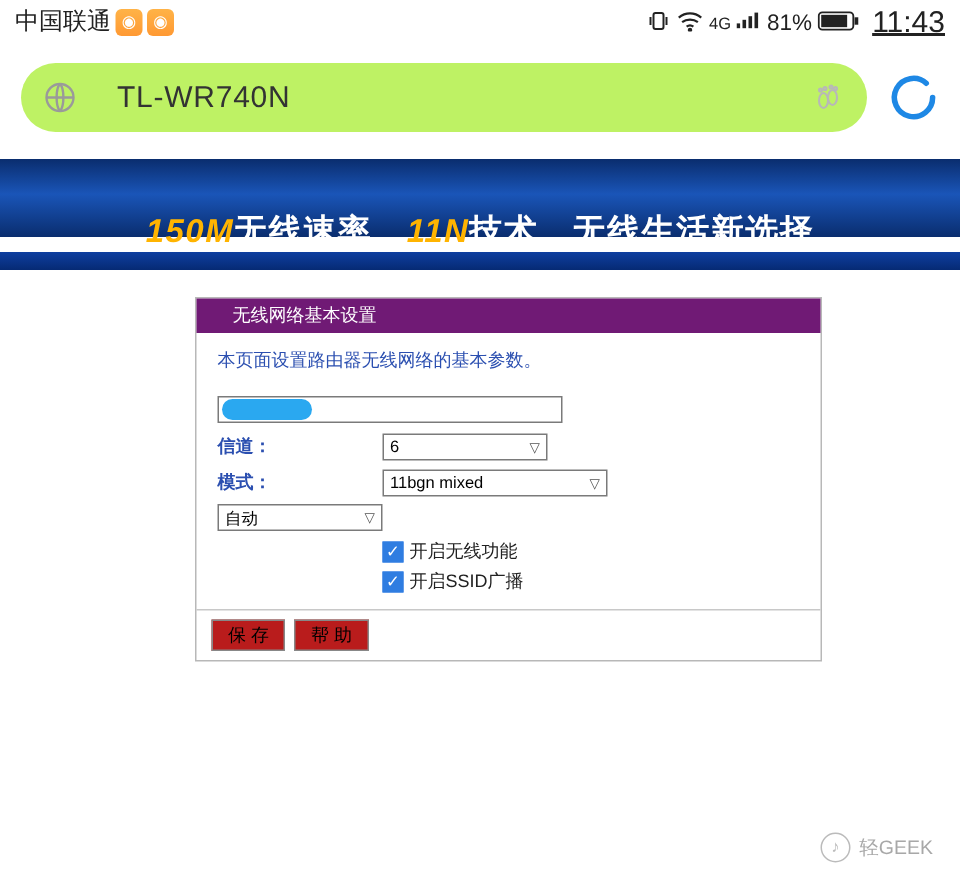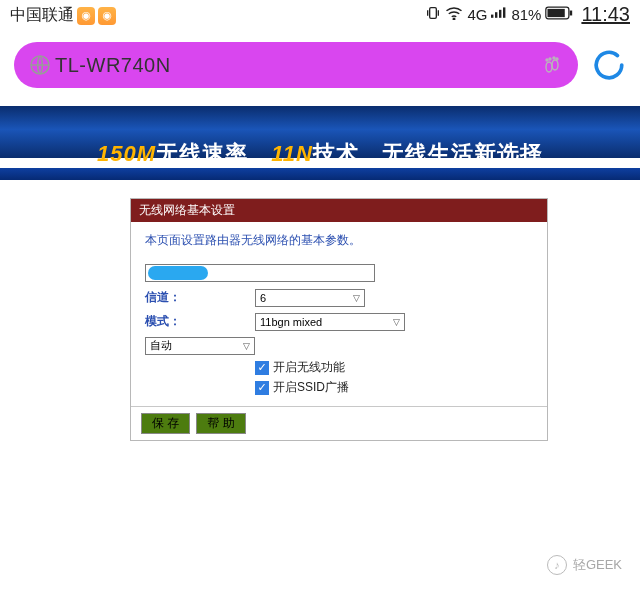--- a/index.html
+++ b/index.html
@@ -1,59 +1,59 @@
 <!DOCTYPE html>
 <html><head>
 <meta charset="utf-8">
 <style>
   * { box-sizing: border-box; margin: 0; padding: 0; }
   html, body { width: 640px; height: 589px; font-family: Arial, "Microsoft YaHei", sans-serif; background: #fff; overflow: hidden; }
   
   
-  .status-bar { display: flex; align-items: flex-end; justify-content: space-between; padding: 4px 10px 2px 10px; height: 28px; font-size: 16px; color: #222; }
+  .status-bar { display: flex; align-items: flex-start; justify-content: space-between; padding: 4px 10px 2px 10px; height: 28px; font-size: 16px; color: #222; }
   .status-left { display: flex; align-items: center; gap: 3px; }
   .status-right { display: flex; align-items: center; gap: 4px; font-size: 15px; }
   .weibo { width: 18px; height: 18px; border-radius: 4px; background: linear-gradient(#ffb347,#ff9933); display: inline-flex; align-items: center; justify-content: center; color: #fff; font-size: 11px; }
   .carrier { font-size: 16px; }
   .time { font-size: 20px; font-weight: 400; margin-left: 4px; text-decoration: underline; }
   
   
   .url-row { display: flex; align-items: center; padding: 14px 14px 10px 14px; gap: 14px; }
-  .url-pill { flex: 1; background: #d946ef; border-radius: 28px; height: 46px; display: flex; align-items: center; padding: 0 14px; gap: 3px; }
+  .url-pill { flex: 1; background: #bef264; border-radius: 28px; height: 46px; display: flex; align-items: center; padding: 0 14px; gap: 26px; }
   .url-text { flex: 1; font-size: 20px; color: #333; letter-spacing: .5px; }
   .globe, .foot, .spinner { display: inline-flex; align-items: center; justify-content: center; }
   
   
   .banner-wrap { margin-top: 8px; }
   .banner { height: 52px; background: linear-gradient(#0a2d6e 0%, #1a55b8 45%, #0a2d6e 100%); display: flex; align-items: center; justify-content: center; }
   .banner-text { color: #fff; font-size: 22px; font-weight: bold; letter-spacing: 1px; margin-top: 43px; }
   .banner-text .accent { color: #ffb400; font-style: italic; }
   .stripe { height: 12px; background: linear-gradient(#0e3fa0, #062a74); margin-top: 10px; }
   
   
   .panel-area { padding: 18px 0 0 130px; }
   .panel { width: 418px; border: 1px solid #b8b8b8; background: #fff; }
-  .panel-title { background: #7f1d1d; color: #fff; font-size: 12px; padding: 3px 8px; }
+  .panel-title { background: #701a75; color: #fff; font-size: 12px; padding: 3px 24px; }
   .panel-body { padding: 10px 14px 8px 14px; }
   .intro { color: #2b4fb0; font-size: 12px; font-weight: normal; margin-bottom: 14px; }
   .form-row { display: flex; align-items: center; margin-bottom: 4px; min-height: 20px; }
   .form-label { width: 110px; color: #2b4fb0; font-size: 12px; font-weight: bold; }
   .form-ctl { flex: 1; }
   .txt-input { width: 230px; height: 18px; border: 1px solid #7a7a7a; background: #fff; font-size: 11px; padding: 0 3px; }
   .redact { position: relative; }
   .redact::after { content: ""; position: absolute; left: 2px; top: 1px; width: 60px; height: 14px; background: #2aa8f0; border-radius: 8px; }
   .sel { height: 18px; border: 1px solid #7a7a7a; font-size: 11px; background: #fff; display: inline-flex; align-items: center; justify-content: space-between; padding: 0 4px 0 4px; }
   .sel .caret { font-size: 9px; color: #555; }
   .w110 { width: 110px; }
   .w150 { width: 150px; }
   .chk-row { display: flex; align-items: center; margin: 3px 0 3px 110px; font-size: 12px; color: #222; gap: 4px; }
   .chk { width: 14px; height: 14px; border: 1px solid #7a7a7a; display: inline-flex; align-items: center; justify-content: center; font-size: 11px; color: #fff; }
   .chk.on { background: #2f7de1; border-color: #2f7de1; }
   .btn-row { border-top: 1px solid #c8c8c8; margin: 10px -14px -8px -14px; padding: 6px 10px; display: flex; gap: 6px; }
-  .btn { border: 1px solid #888; background: #4d7c0f; font-size: 12px; padding: 1px 10px; cursor: pointer; }
+  .btn { border: 1px solid #888; background: #b91c1c; font-size: 12px; padding: 1px 10px; cursor: pointer; }
   
   
   .watermark { position: absolute; right: 18px; bottom: 14px; display: flex; align-items: center; gap: 6px; color: #a8a8a8; font-size: 13px; }
   .wechat-ico { width: 20px; height: 20px; border-radius: 10px; border: 1px solid #bbb; display: inline-flex; align-items: center; justify-content: center; font-size: 11px; color: #bbb; }
 </style>
 </head>
 <body>
 
 <div class="status-bar">
   <div class="status-left">
@@ -67,21 +67,21 @@
           <rect x="7" y="4" width="10" height="16" rx="2"></rect>
           <path d="M4 8v8M20 8v8"></path>
         </svg>
     </span>
     <span>
       <svg width="18" height="14" viewBox="0 0 24 18" fill="none" stroke="#222" stroke-width="2">
           <path d="M2 6c6-5 14-5 20 0M5 10c4-3 10-3 14 0M9 14c2-1.5 4-1.5 6 0"></path>
           <circle cx="12" cy="17" r="1" fill="#222"></circle>
         </svg>
     </span>
-    <span style="font-size:15px;">4G</span>
+    <span style="font-size:11px;">4G</span>
     <span>
       <svg width="16" height="14" viewBox="0 0 20 16">
           <rect x="0" y="10" width="3" height="4" fill="#222"></rect>
           <rect x="5" y="7" width="3" height="7" fill="#222"></rect>
           <rect x="10" y="4" width="3" height="10" fill="#222"></rect>
           <rect x="15" y="1" width="3" height="13" fill="#222"></rect>
         </svg>
     </span>
     <span>81%</span>
     <span>

